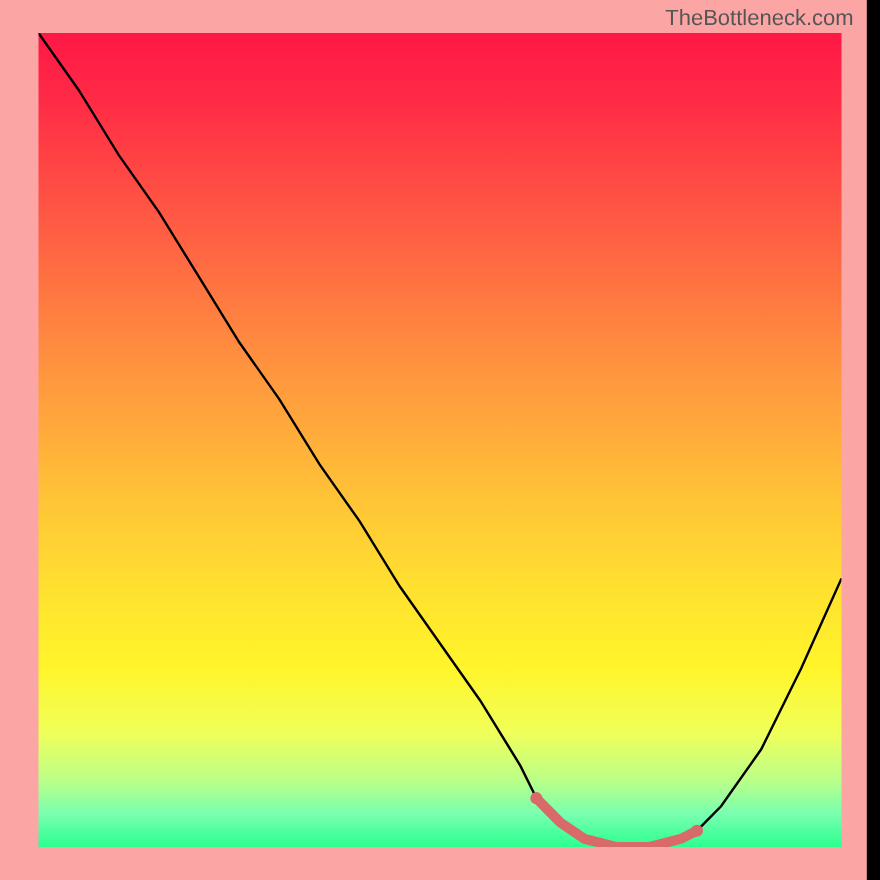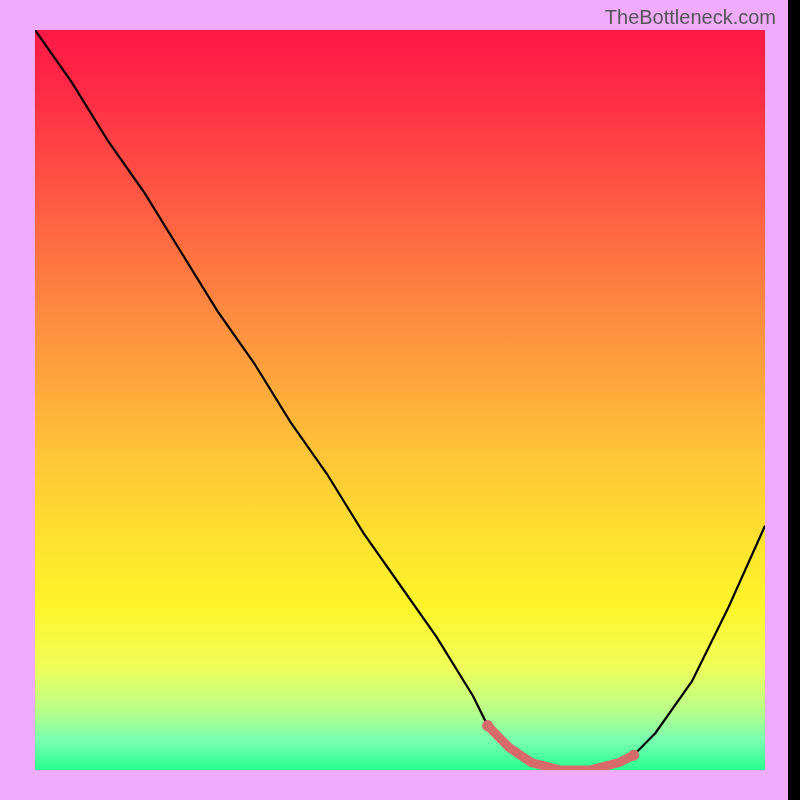--- a/index.html
+++ b/index.html
@@ -8,21 +8,21 @@
     background: #000;
     width: 800px;
     height: 800px;
     overflow: hidden;
     font-family: Arial, sans-serif;
   }
   .container {
     position: relative;
     width: 788px;
     height: 800px;
-    background: #f0abfc;
+    background: #fca5a5;
   }
   .watermark {
     position: absolute;
     top: 6px;
     right: 12px;
     color: #555;
     font-size: 20px;
     font-weight: 500;
     z-index: 10;
   }

